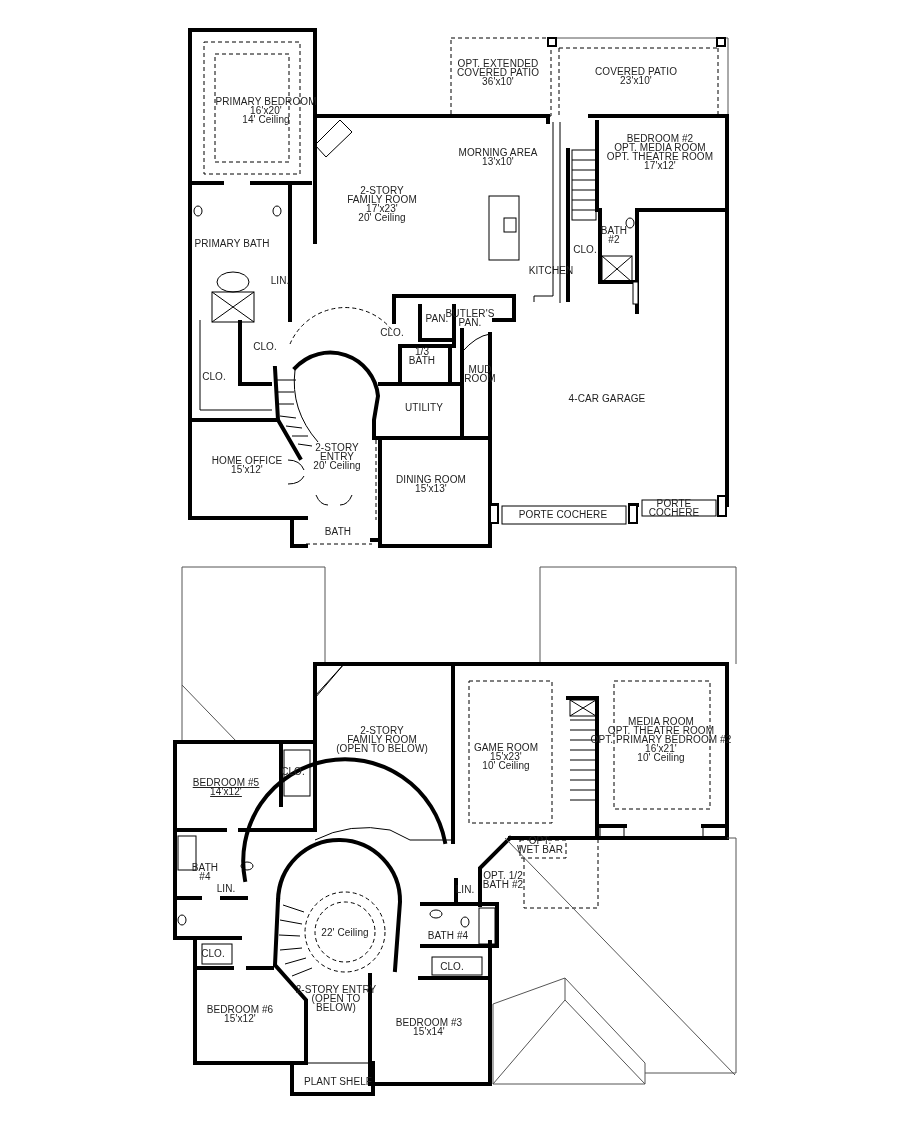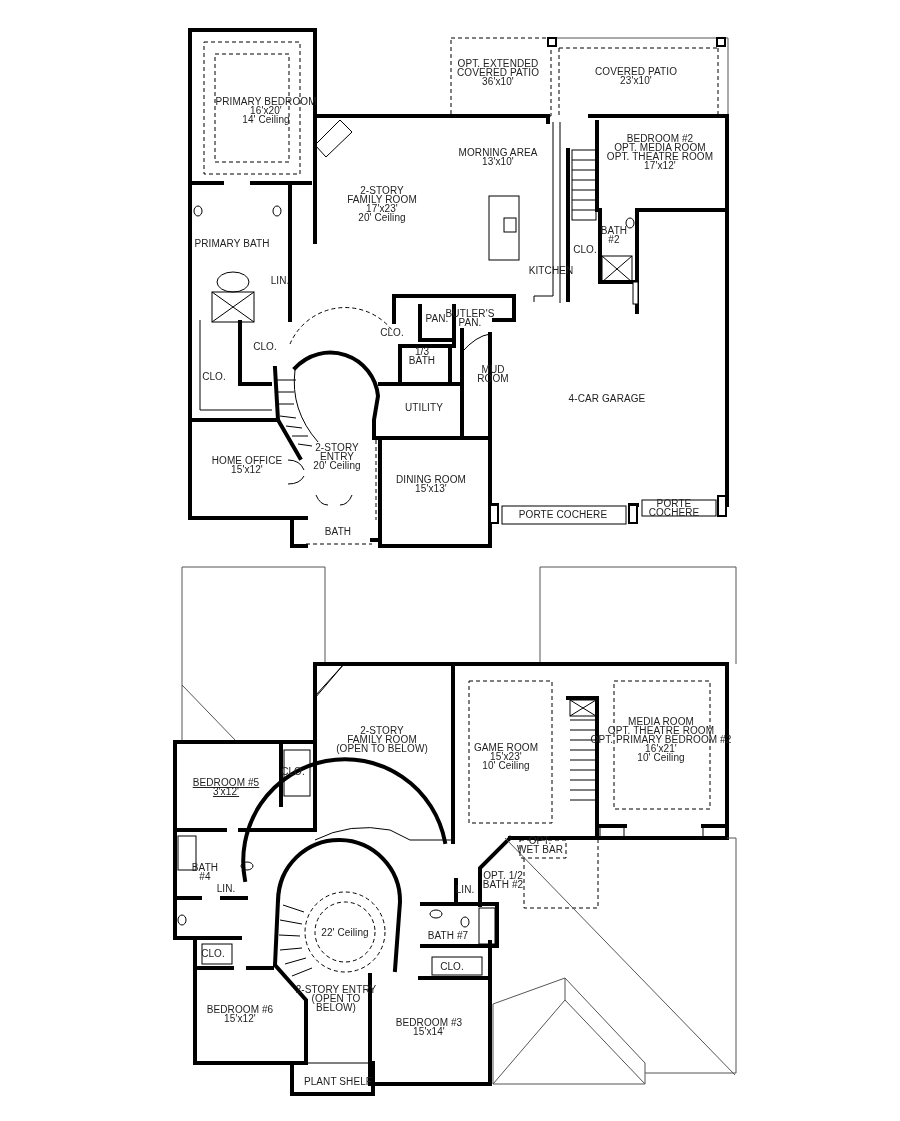--- a/index.html
+++ b/index.html
@@ -245,21 +245,21 @@
     <div class="lbl" style="left: 265px; top: 346px;">
       <span>CLO.</span>
     </div>
     <div class="lbl" style="left: 422px; top: 356px;">
       <span>1/3</span>
       <span>BATH</span>
     </div>
     <div class="lbl" style="left: 214px; top: 376px;">
       <span>CLO.</span>
     </div>
-    <div class="lbl" style="left: 493px; top: 374px;">
+    <div class="lbl" style="left: 480px; top: 374px;">
       <span>MUD</span>
       <span>ROOM</span>
     </div>
     <div class="lbl" style="left: 424px; top: 407px;">
       <span>UTILITY</span>
     </div>
     <div class="lbl" style="left: 607px; top: 398px;">
       <span>4-CAR GARAGE</span>
     </div>
     <div class="lbl" style="left: 337px; top: 456px;">
@@ -300,21 +300,21 @@
       <span>OPT. THEATRE ROOM</span>
       <span>OPT. PRIMARY BEDROOM #2</span>
       <span>16'x21'</span>
       <span>10' Ceiling</span>
     </div>
     <div class="lbl" style="left: 293px; top: 771px;">
       <span>CLO.</span>
     </div>
     <div class="lbl" style="left: 226px; top: 787px; text-decoration: underline;">
       <span>BEDROOM #5</span>
-      <span>3'x12'</span>
+      <span>14'x12'</span>
     </div>
     <div class="lbl" style="left: 540px; top: 845px;">
       <span>OPT.</span>
       <span>WET BAR</span>
     </div>
     <div class="lbl" style="left: 205px; top: 872px;">
       <span>BATH</span>
       <span>#4</span>
     </div>
     <div class="lbl" style="left: 503px; top: 880px;">
@@ -324,21 +324,21 @@
     <div class="lbl" style="left: 226px; top: 888px;">
       <span>LIN.</span>
     </div>
     <div class="lbl" style="left: 465px; top: 889px;">
       <span>LIN.</span>
     </div>
     <div class="lbl" style="left: 345px; top: 932px;">
       <span>22' Ceiling</span>
     </div>
     <div class="lbl" style="left: 448px; top: 935px;">
-      <span>BATH #7</span>
+      <span>BATH #4</span>
     </div>
     <div class="lbl" style="left: 452px; top: 966px;">
       <span>CLO.</span>
     </div>
     <div class="lbl" style="left: 213px; top: 953px;">
       <span>CLO.</span>
     </div>
     <div class="lbl" style="left: 336px; top: 998px;">
       <span>2-STORY ENTRY</span>
       <span>(OPEN TO</span>

